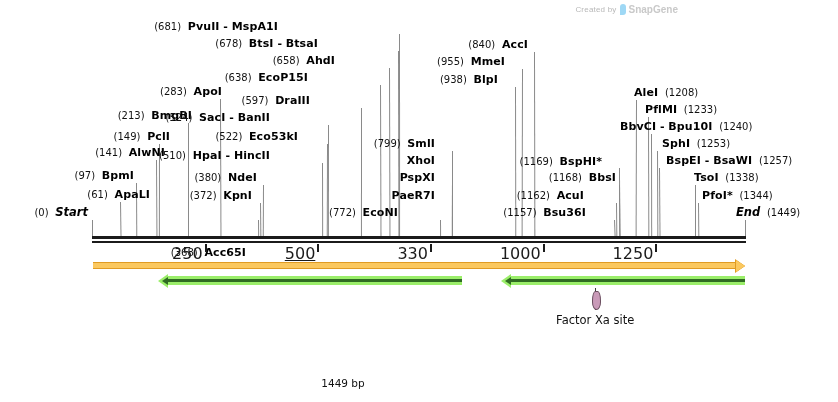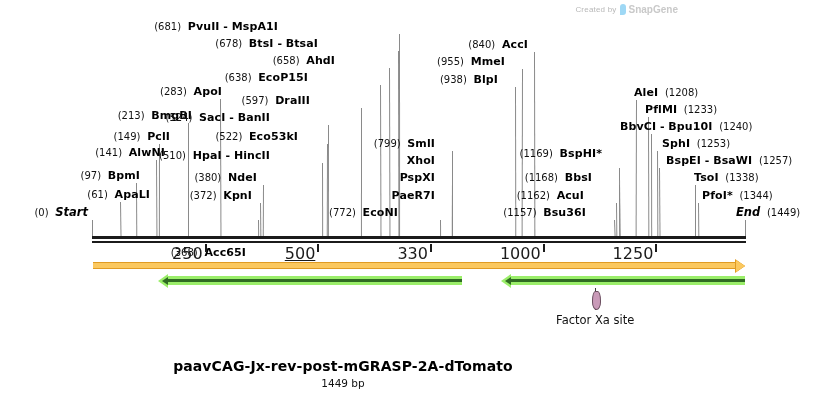--- a/index.html
+++ b/index.html
@@ -180,21 +180,21 @@
       <div class="leader" style="left: 651px; top: 134px; height: 102px; transform: rotate(-0.105056deg);"></div>
       <div class="leader" style="left: 657px; top: 151px; height: 85.0006px; transform: rotate(-0.221432deg);"></div>
       <div class="leader" style="left: 659px; top: 168px; height: 68.002px; transform: rotate(-0.44309deg);"></div>
       <div class="leader" style="left: 695px; top: 185px; height: 51px; transform: rotate(-0.0255857deg);"></div>
       <div class="leader" style="left: 698px; top: 203px; height: 33.0015px; transform: rotate(-0.553565deg);"></div>
       <div class="leader" style="left: 745px; top: 220px; height: 16px; transform: rotate(0deg);"></div>
     </div>
   <div id="labels">
       <div class="lbl rt" style="left: 88px; top: 207px;"><span class="pos">(0)</span>&nbsp;&nbsp;<span class="term">Start</span></div>
       <div class="lbl rt" style="left: 150px; top: 189px;"><span class="pos">(61)</span>&nbsp;&nbsp;<span class="nm">ApaLI</span></div>
-      <div class="lbl rt" style="left: 140px; top: 170px;"><span class="pos">(97)</span>&nbsp;&nbsp;<span class="nm">BpmI</span></div>
+      <div class="lbl rt" style="left: 134px; top: 170px;"><span class="pos">(97)</span>&nbsp;&nbsp;<span class="nm">BpmI</span></div>
       <div class="lbl rt" style="left: 165px; top: 147px;"><span class="pos">(141)</span>&nbsp;&nbsp;<span class="nm">AlwNI</span></div>
       <div class="lbl rt" style="left: 170px; top: 131px;"><span class="pos">(149)</span>&nbsp;&nbsp;<span class="nm">PclI</span></div>
       <div class="lbl rt" style="left: 192px; top: 110px;"><span class="pos">(213)</span>&nbsp;&nbsp;<span class="nm">BmgBI</span></div>
       <div class="lbl rt" style="left: 222px; top: 86px;"><span class="pos">(283)</span>&nbsp;&nbsp;<span class="nm">ApoI</span></div>
       <div class="lbl rt" style="left: 246px; top: 207px; margin-top: 40px;"><span class="pos">(368)</span>&nbsp;&nbsp;<span class="nm">Acc65I</span></div>
       <div class="lbl rt" style="left: 252px; top: 190px;"><span class="pos">(372)</span>&nbsp;&nbsp;<span class="nm">KpnI</span></div>
       <div class="lbl rt" style="left: 257px; top: 172px;"><span class="pos">(380)</span>&nbsp;&nbsp;<span class="nm">NdeI</span></div>
       <div class="lbl rt" style="left: 270px; top: 150px;"><span class="pos">(510)</span>&nbsp;&nbsp;<span class="nm">HpaI</span><span class="dash">&nbsp;-&nbsp;</span><span class="nm">HincII</span></div>
       <div class="lbl rt" style="left: 298px; top: 131px;"><span class="pos">(522)</span>&nbsp;&nbsp;<span class="nm">Eco53kI</span></div>
       <div class="lbl rt" style="left: 270px; top: 112px;"><span class="pos">(524)</span>&nbsp;&nbsp;<span class="nm">SacI</span><span class="dash">&nbsp;-&nbsp;</span><span class="nm">BanII</span></div>
@@ -206,22 +206,22 @@
       <div class="lbl rt" style="left: 398px; top: 207px;"><span class="pos">(772)</span>&nbsp;&nbsp;<span class="nm">EcoNI</span></div>
       <div class="lbl rt" style="left: 435px; top: 190px;"><span class="nm">PaeR7I</span></div>
       <div class="lbl rt" style="left: 435px; top: 172px;"><span class="nm">PspXI</span></div>
       <div class="lbl rt" style="left: 435px; top: 155px;"><span class="nm">XhoI</span></div>
       <div class="lbl rt" style="left: 435px; top: 138px;"><span class="pos">(799)</span>&nbsp;&nbsp;<span class="nm">SmlI</span></div>
       <div class="lbl rt" style="left: 498px; top: 74px;"><span class="pos">(938)</span>&nbsp;&nbsp;<span class="nm">BlpI</span></div>
       <div class="lbl rt" style="left: 505px; top: 56px;"><span class="pos">(955)</span>&nbsp;&nbsp;<span class="nm">MmeI</span></div>
       <div class="lbl rt" style="left: 528px; top: 39px;"><span class="pos">(840)</span>&nbsp;&nbsp;<span class="nm">AccI</span></div>
       <div class="lbl rt" style="left: 586px; top: 207px;"><span class="pos">(1157)</span>&nbsp;&nbsp;<span class="nm">Bsu36I</span></div>
       <div class="lbl rt" style="left: 584px; top: 190px;"><span class="pos">(1162)</span>&nbsp;&nbsp;<span class="nm">AcuI</span></div>
-      <div class="lbl rt" style="left: 592px; top: 172px; text-align: right;"><span class="pos">(1168)</span>&nbsp;&nbsp;<span class="nm">BbsI</span></div>
-      <div class="lbl rt" style="left: 602px; top: 148px;"><span class="pos">(1169)</span>&nbsp;&nbsp;<span class="nm">BspHI*</span></div>
+      <div class="lbl rt" style="left: 616px; top: 172px; text-align: right;"><span class="pos">(1168)</span>&nbsp;&nbsp;<span class="nm">BbsI</span></div>
+      <div class="lbl rt" style="left: 602px; top: 156px;"><span class="pos">(1169)</span>&nbsp;&nbsp;<span class="nm">BspHI*</span></div>
       <div class="lbl" style="left: 634px; top: 87px;"><span class="nm">AleI</span>&nbsp;&nbsp;<span class="pos">(1208)</span></div>
       <div class="lbl" style="left: 645px; top: 104px;"><span class="nm">PflMI</span>&nbsp;&nbsp;<span class="pos">(1233)</span></div>
       <div class="lbl" style="left: 620px; top: 121px;"><span class="nm">BbvCI</span><span class="dash"> - </span><span class="nm">Bpu10I</span>&nbsp;&nbsp;<span class="pos">(1240)</span></div>
       <div class="lbl" style="left: 662px; top: 138px; text-align: center;"><span class="nm">SphI</span>&nbsp;&nbsp;<span class="pos">(1253)</span></div>
       <div class="lbl" style="left: 666px; top: 155px;"><span class="nm">BspEI</span><span class="dash"> - </span><span class="nm">BsaWI</span>&nbsp;&nbsp;<span class="pos">(1257)</span></div>
       <div class="lbl" style="left: 694px; top: 172px;"><span class="nm">TsoI</span>&nbsp;&nbsp;<span class="pos">(1338)</span></div>
       <div class="lbl" style="left: 702px; top: 190px;"><span class="nm">PfoI*</span>&nbsp;&nbsp;<span class="pos">(1344)</span></div>
       <div class="lbl" style="left: 736px; top: 207px;"><span class="term">End</span>&nbsp;&nbsp;<span class="pos">(1449)</span></div>
     </div>
   <div id="ruler">
@@ -252,16 +252,15 @@
 
   <div class="backbone" style="left:92px;top:236px;width:654px;"></div>
   <div class="backbone" style="left:92px;top:241px;width:654px;height:2px;"></div>
 
   <div id="sitegroup">
       <div class="site-stem" style="left: 595.228px; top: 288px; height: 22px;"></div>
       <div class="site-mark" style="left: 592.228px; top: 291px;"></div>
       <div class="site-label" style="left: 595.228px; top: 313px;">Factor Xa site</div>
     </div>
 
-  <div class="plasmid-title" style="top:358px;">paavCAG-Jx-rev-post-mGRASP-2A-dTomato</div>
   <div class="plasmid-len" style="top:377px;">1449 bp</div>
 
 </div>
 
 </body></html>

